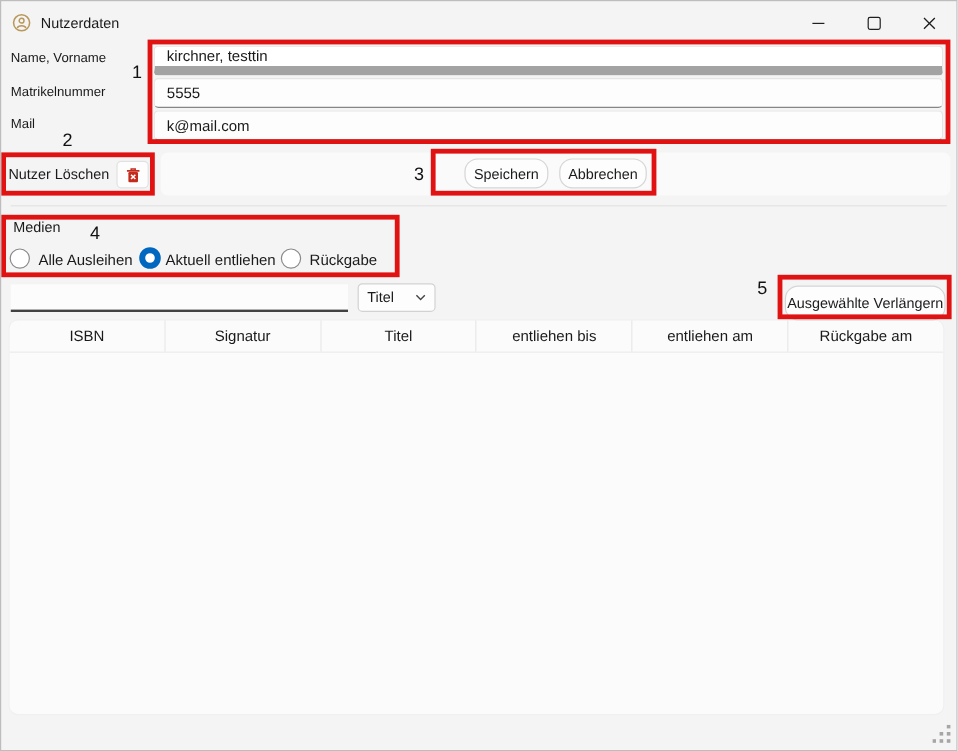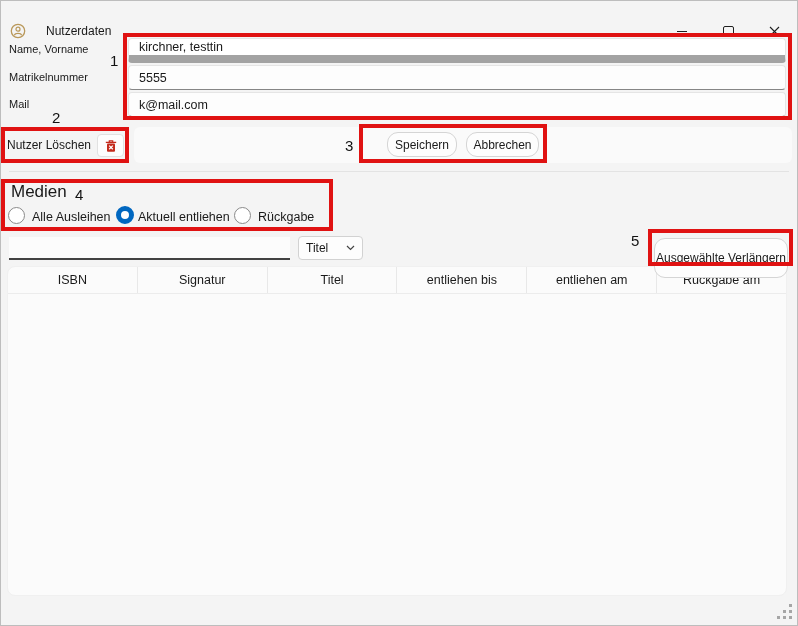--- a/index.html
+++ b/index.html
@@ -3,22 +3,22 @@
 <meta charset="utf-8">
 <style>
   html,body{margin:0;padding:0;}
   body{font-family:"Liberation Sans", sans-serif; background:#dcdcdc;}
   .window{
     position:relative; width:798px; height:626px;
     background:#f4f4f4; border:1px solid #bdbdbd; box-sizing:border-box;
     overflow:hidden; color:#1a1a1a;
   }
   
-  .titlebar{position:absolute; left:0; top:16px; width:100%; height:28px;
-    display:flex; align-items:center; padding-left:9px; box-sizing:border-box;gap:12px;}
+  .titlebar{position:absolute; left:0; top:4px; width:100%; height:28px;
+    display:flex; align-items:center; padding-left:9px; box-sizing:border-box;}
   .titlebar .title{font-size:12px; margin-left:8px; color:#191919;}
   .win-controls{position:absolute; right:0; top:0; display:flex; height:28px;}
   .win-btn{width:46px; height:28px; display:flex; align-items:center; justify-content:center; cursor:default;}
   .glyph-min{width:10px; height:1px; background:#1f1f1f;}
   .glyph-max{width:9px; height:9px; border:1px solid #1f1f1f; border-radius:2px;}
   
   .flabel{position:absolute; left:8px; font-size:11px; color:#191919; z-index:3;}
   .field{
     position:absolute; left:127px; width:658px; height:25px; box-sizing:border-box;
     background:#fdfdfd; border:1px solid #e5e5e5; border-bottom:1px solid #868686;
@@ -33,24 +33,24 @@
   .icon-btn{position:absolute; left:96px; top:133px; width:27px; height:23px;
     background:#fdfdfd; border:1px solid #e1e1e1; border-radius:4px;
     display:flex; align-items:center; justify-content:center; z-index:3; padding:0;}
   .btn{
     position:absolute; background:#fdfdfd; border:1px solid #d5d5d5; border-radius:11px;
     font-size:12px; color:#1b1b1b; font-family:"Liberation Sans", sans-serif;
     display:flex; align-items:center; justify-content:center; z-index:3; padding:0; cursor:default;
   }
   #save-btn{left:386px; top:131px; width:70px; height:25px;}
   #cancel-btn{left:465px; top:131px; width:73px; height:25px;}
-  #extend-btn{left:653px; top:237px; width:134px; height:40px;}
+  #extend-btn{left:653px; top:237px; width:134px; height:29px;}
   .divider{position:absolute; left:8px; top:170px; width:780px; height:1px; background:#e3e3e3;}
   
-  .medien-title{position:absolute; left:10px; top:181px; font-size:17px; color:#191919; z-index:3;}
+  .medien-title{position:absolute; left:10px; top:181px; font-size:12px; color:#191919; z-index:3;}
   .radio{position:absolute; top:206px; width:15px; height:15px; border:1px solid #8a8a8a;
     border-radius:50%; background:#fff; z-index:3; box-sizing:content-box;}
   .radio.checked{top:205px; width:8px; height:8px; border:5px solid #0067c0;}
   .rlabel{position:absolute; top:209px; font-size:12.5px; z-index:3;}
   .search{position:absolute; left:8px; top:236px; width:281px; height:23px; box-sizing:border-box;
     background:#fcfcfc; border:none; border-bottom:2px solid #424242; z-index:3; outline:none;
     font-family:"Liberation Sans", sans-serif; font-size:12.5px;}
   .dropdown{position:absolute; left:297px; top:235px; width:65px; height:24px; box-sizing:border-box;
     background:#fdfdfd; border:1px solid #d2d2d2; border-radius:4px; z-index:3;
     display:flex; align-items:center; justify-content:space-between; padding:0 7px; font-size:12px;}

